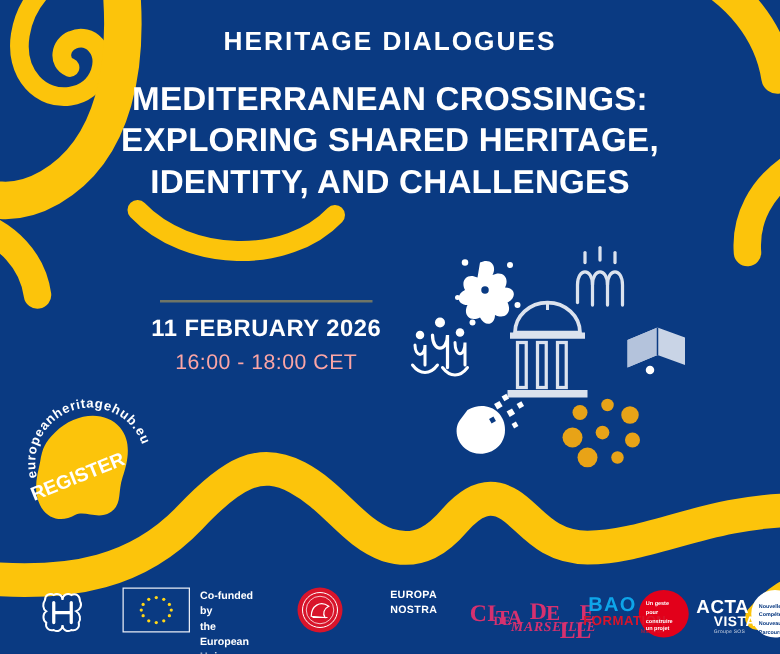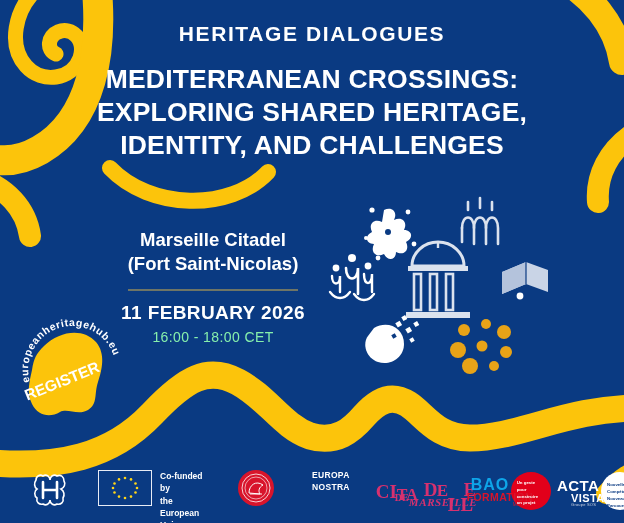--- a/index.html
+++ b/index.html
@@ -78,22 +78,22 @@
   }
   .date {
     color: #ffffff;
     font-size: 19px;
     font-weight: bold;
     letter-spacing: 0.4px;
     line-height: 1.2;
     margin: 0;
   }
   .time {
-    color: #86efac;
-    font-size: 14px;
+    color: #fca5a5;
+    font-size: 17px;
     font-weight: normal;
     letter-spacing: 0.4px;
     line-height: 1.3;
     margin: 3px 0 0 0;
   }
 
   
   .register-badge {
     position: absolute;
     left: 14px;
@@ -264,24 +264,20 @@
   <div class="header-block">
     <div class="eyebrow">HERITAGE DIALOGUES</div>
     <h1 class="headline">
       <span>MEDITERRANEAN CROSSINGS:</span><br>
       <span>EXPLORING SHARED HERITAGE,</span><br>
       <span>IDENTITY, AND CHALLENGES</span>
     </h1>
   </div>
 
   <div class="info-block">
-    <div class="venue">
-      <span>Marseille Citadel</span><br>
-      <span>(Fort Saint-Nicolas)</span>
-    </div>
     <div class="divider"></div>
     <div class="date">11 FEBRUARY 2026</div>
     <div class="time">16:00 - 18:00 CET</div>
   </div>
 
   <div class="register-badge">
     <svg viewBox="0 0 122 118" xmlns="http://www.w3.org/2000/svg">
       <defs>
         <path id="ringpath" d="M 18 76 A 44 44 0 1 1 102 62"></path>
       </defs>

